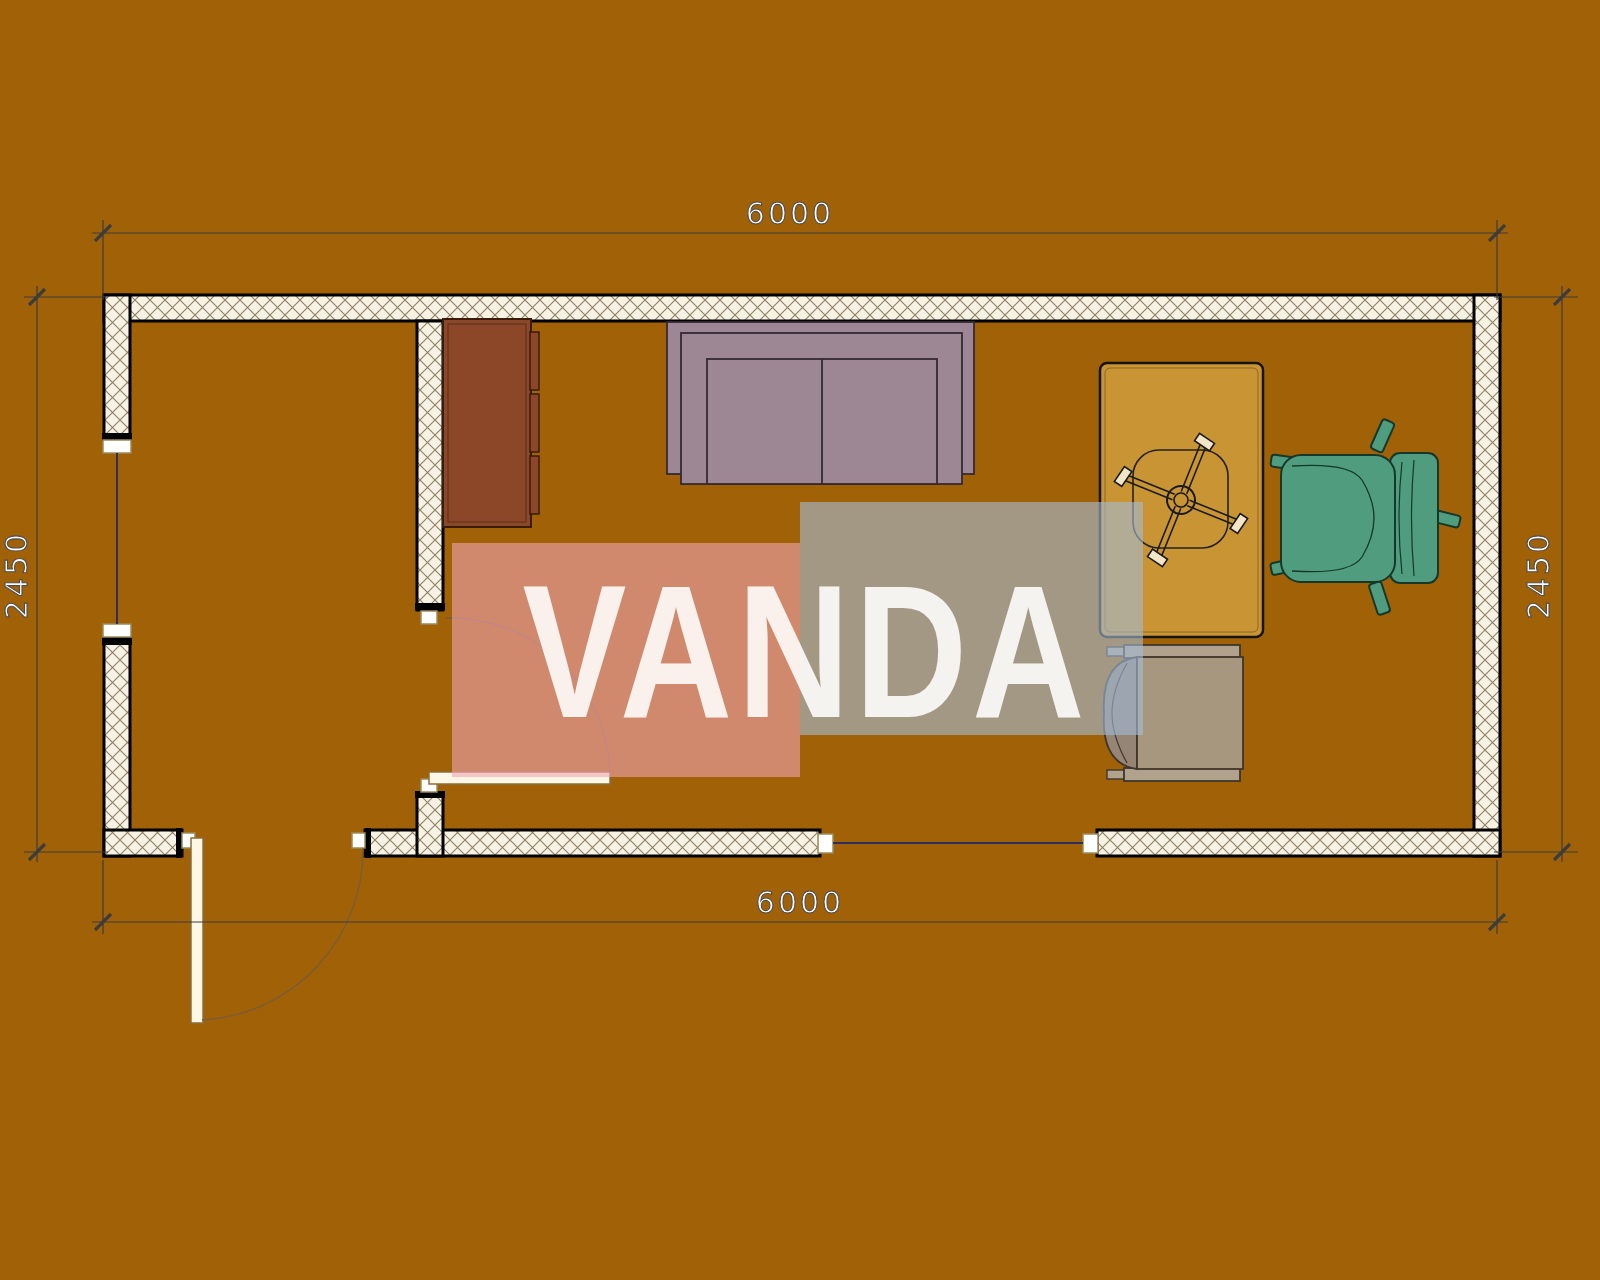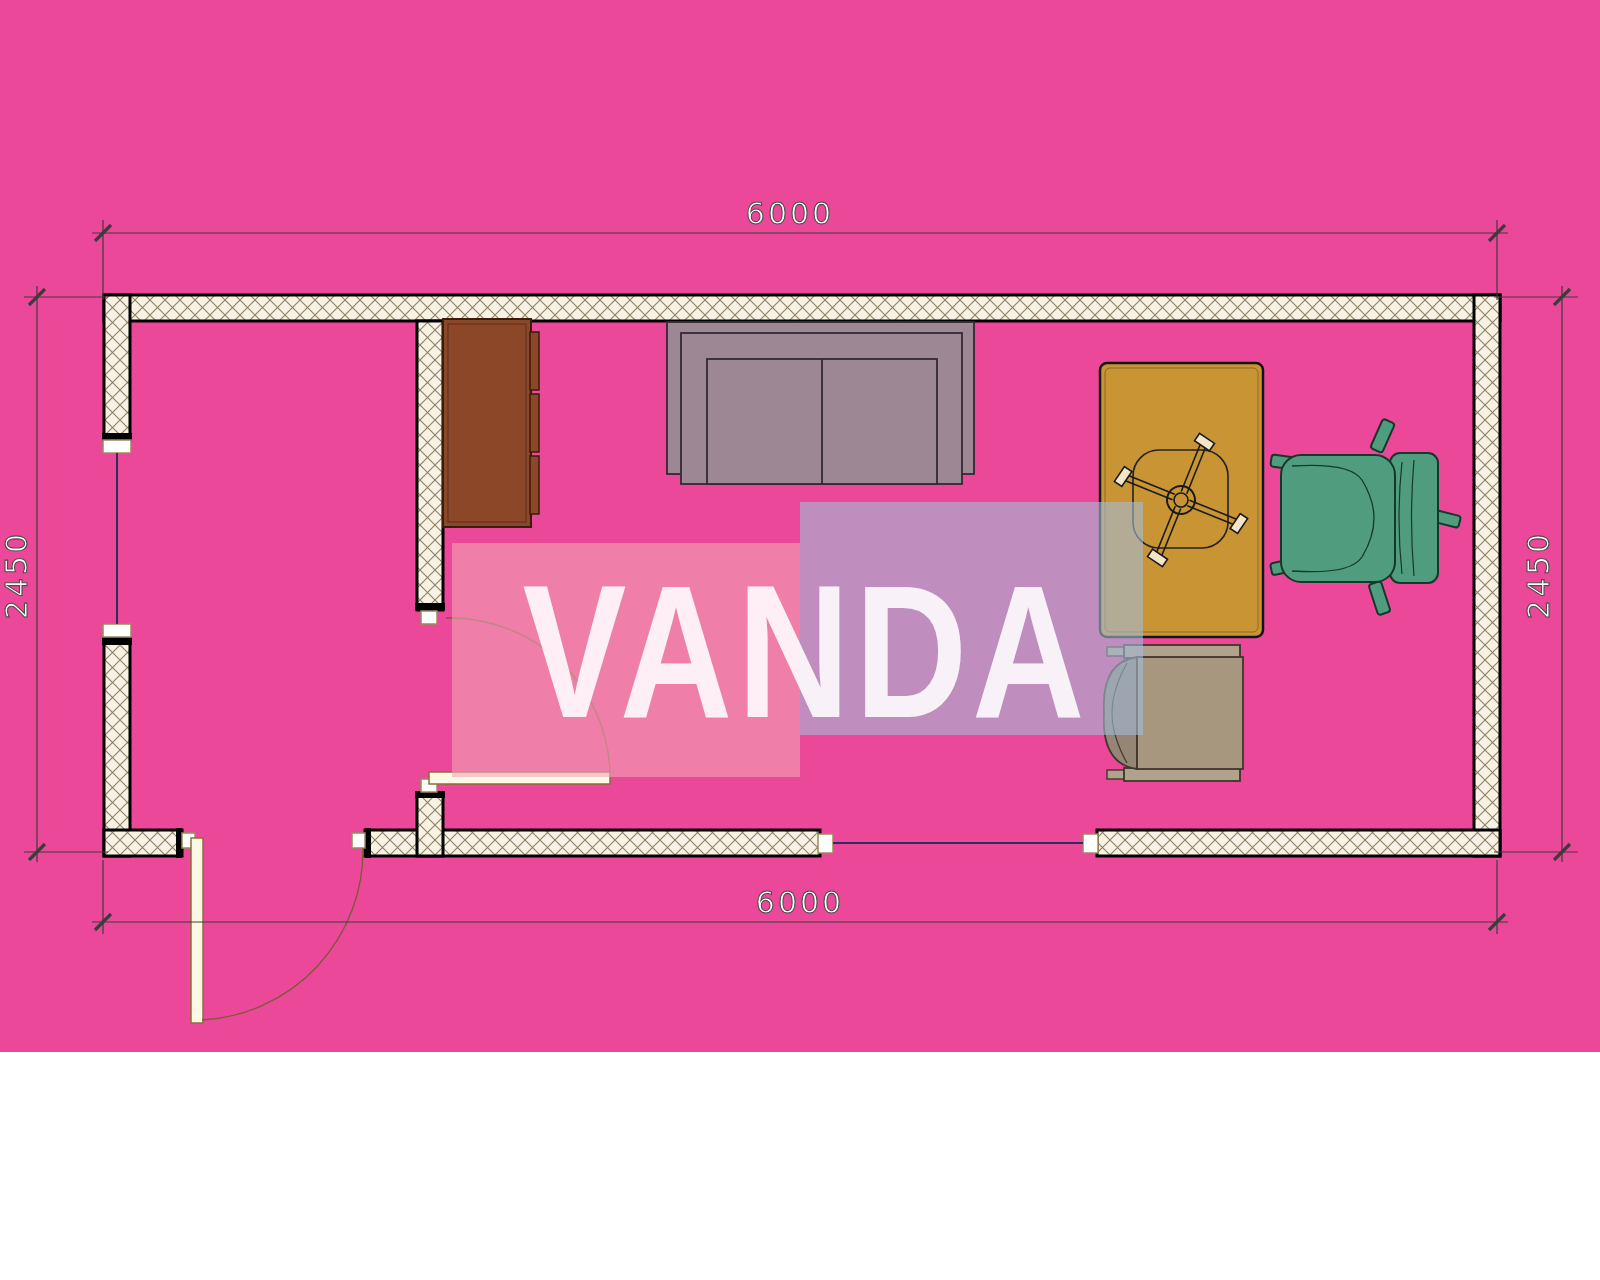--- a/index.html
+++ b/index.html
@@ -1,16 +1,16 @@
 <!DOCTYPE html>
 <html><head>
 <meta charset="utf-8">
 <style>
   html,body{margin:0;padding:0;background:#ffffff;}
-  .stage{position:relative;width:1600px;height:1052px;background:#ec4899;overflow:hidden;
+  .stage{position:relative;width:1600px;height:1280px;background:#a16207;overflow:hidden;
          font-family:"Liberation Sans", sans-serif;}
   .plan-svg{position:absolute;left:0;top:0;}
   
   .wm-rect{position:absolute;}
   .wm-pink{left:452px;top:543px;width:348px;height:234px;opacity:.60;}
   .wm-blue{left:800px;top:502px;width:343px;height:233px;opacity:.60;}
   .wm-text{
     position:absolute;left:495px;top:545px;width:622px;height:212px;
     display:flex;align-items:center;justify-content:center;
     font-size:190px;font-weight:700;color:rgba(255,255,255,.88);

